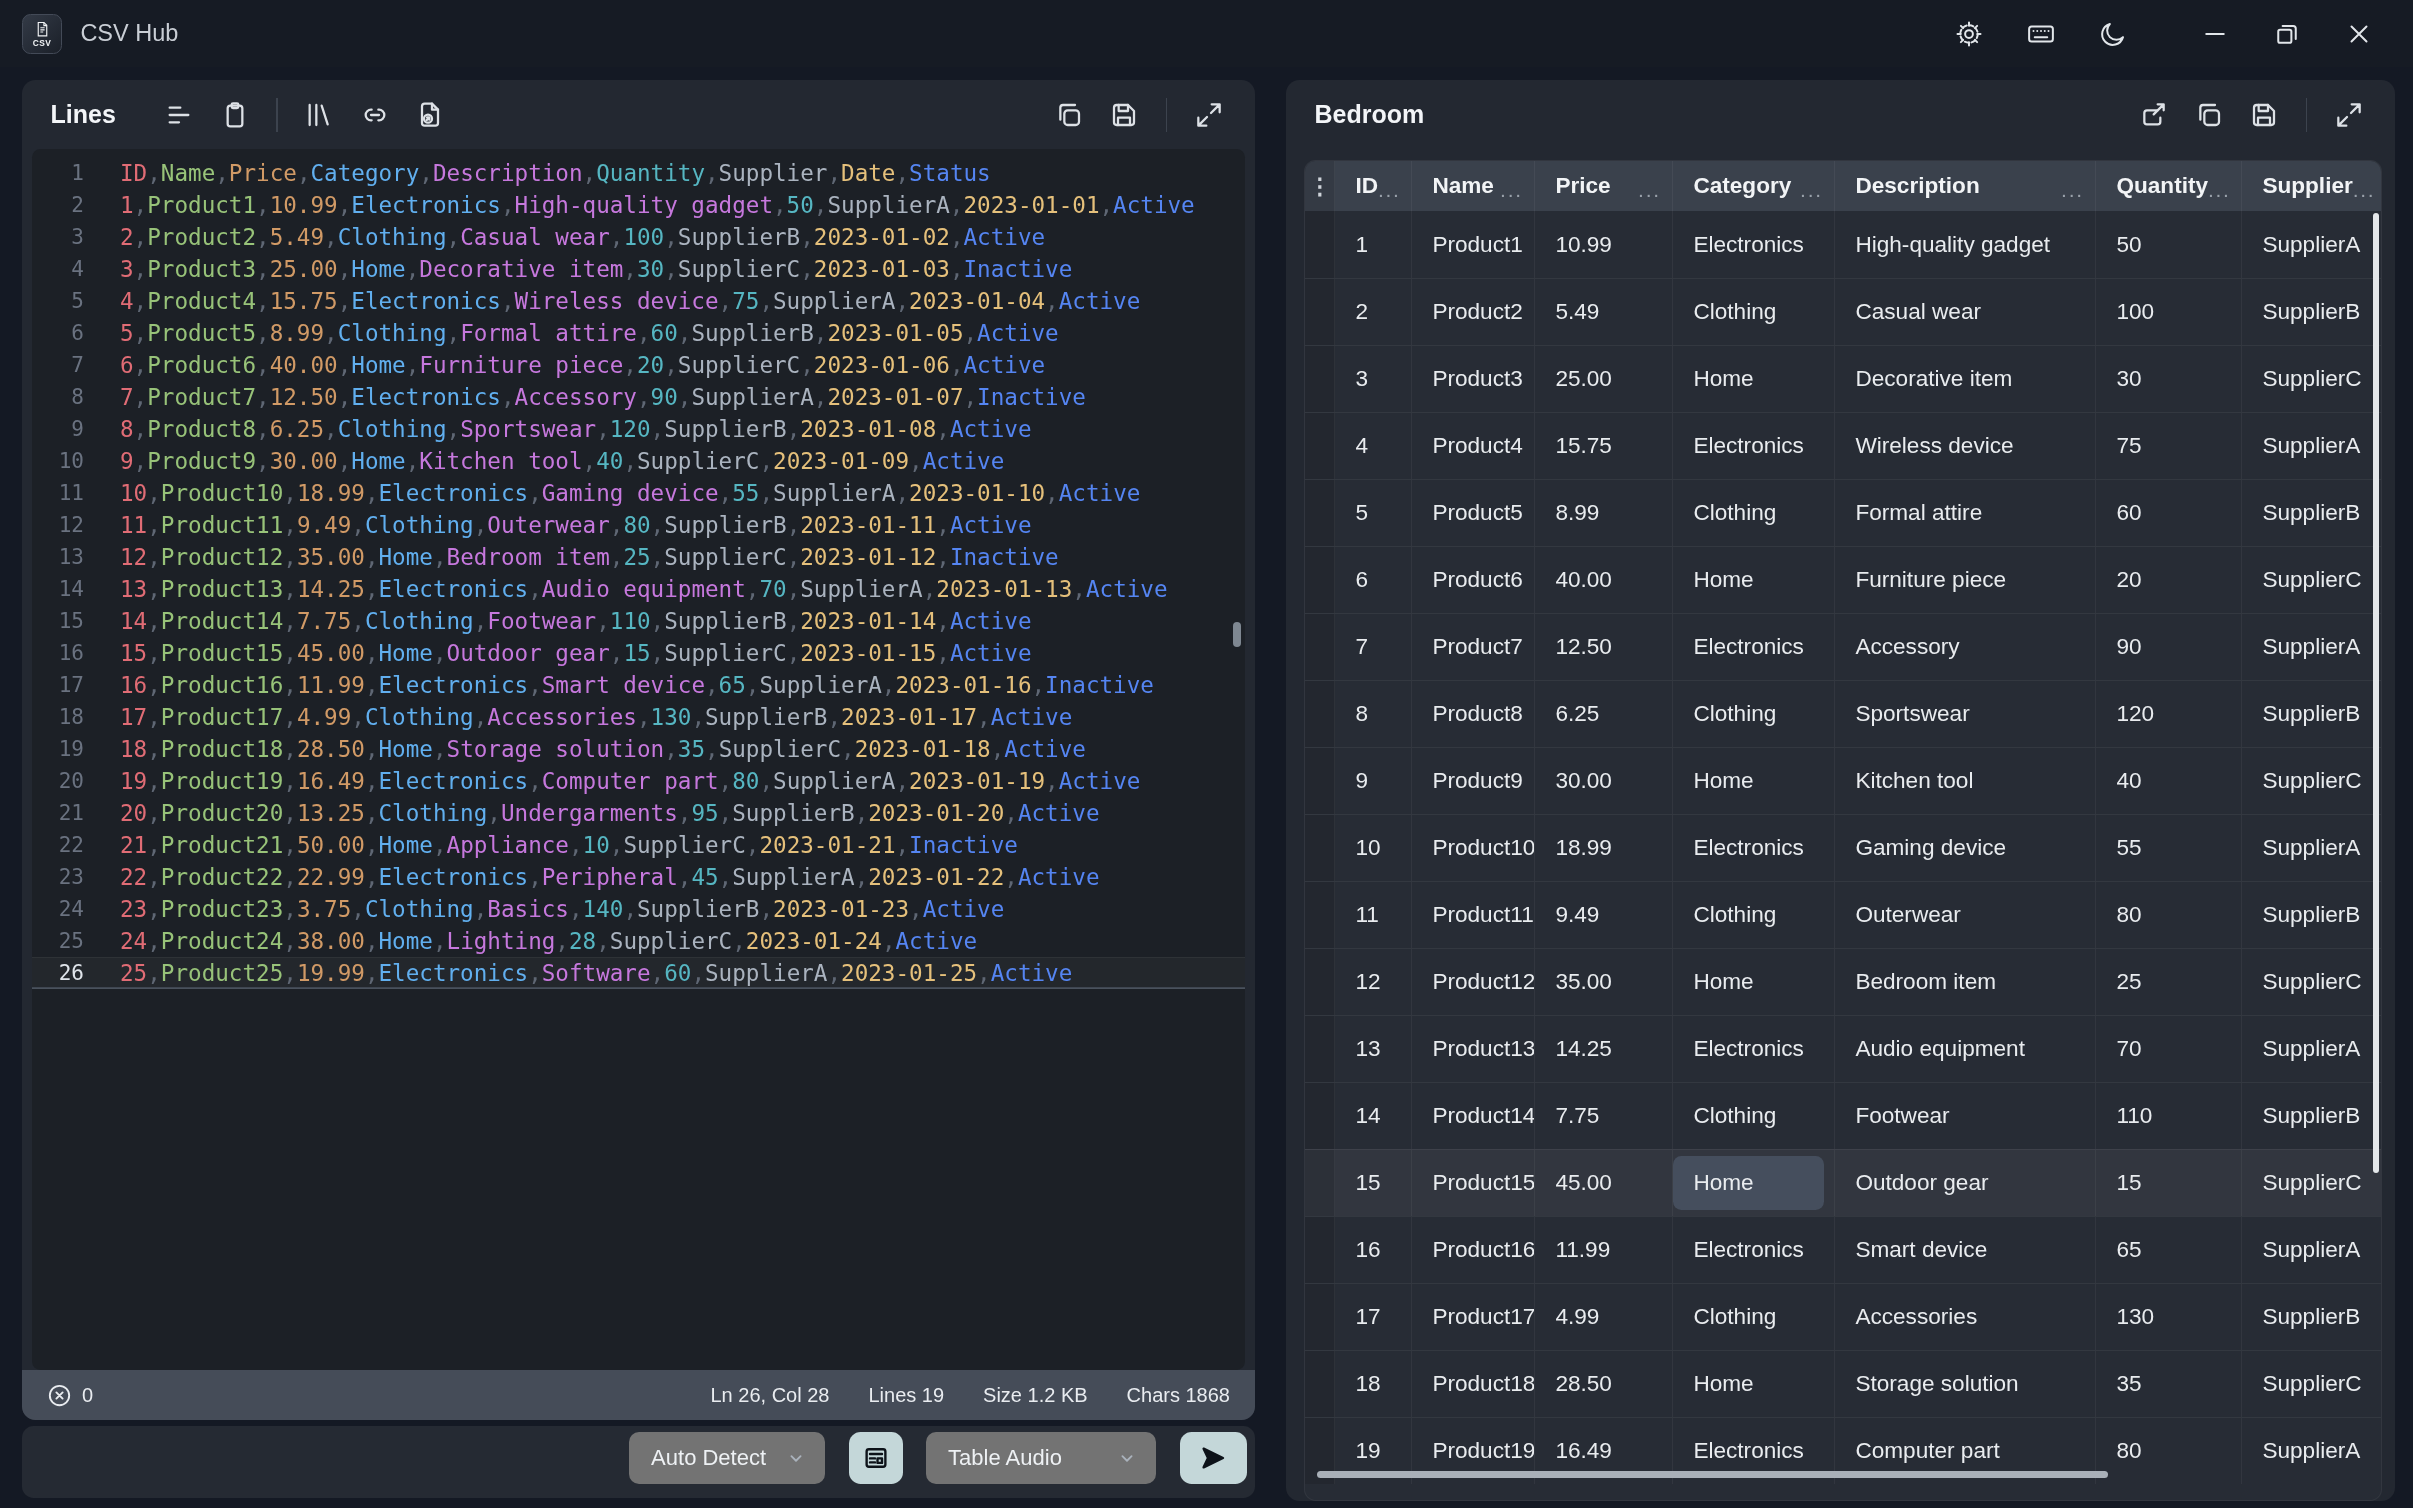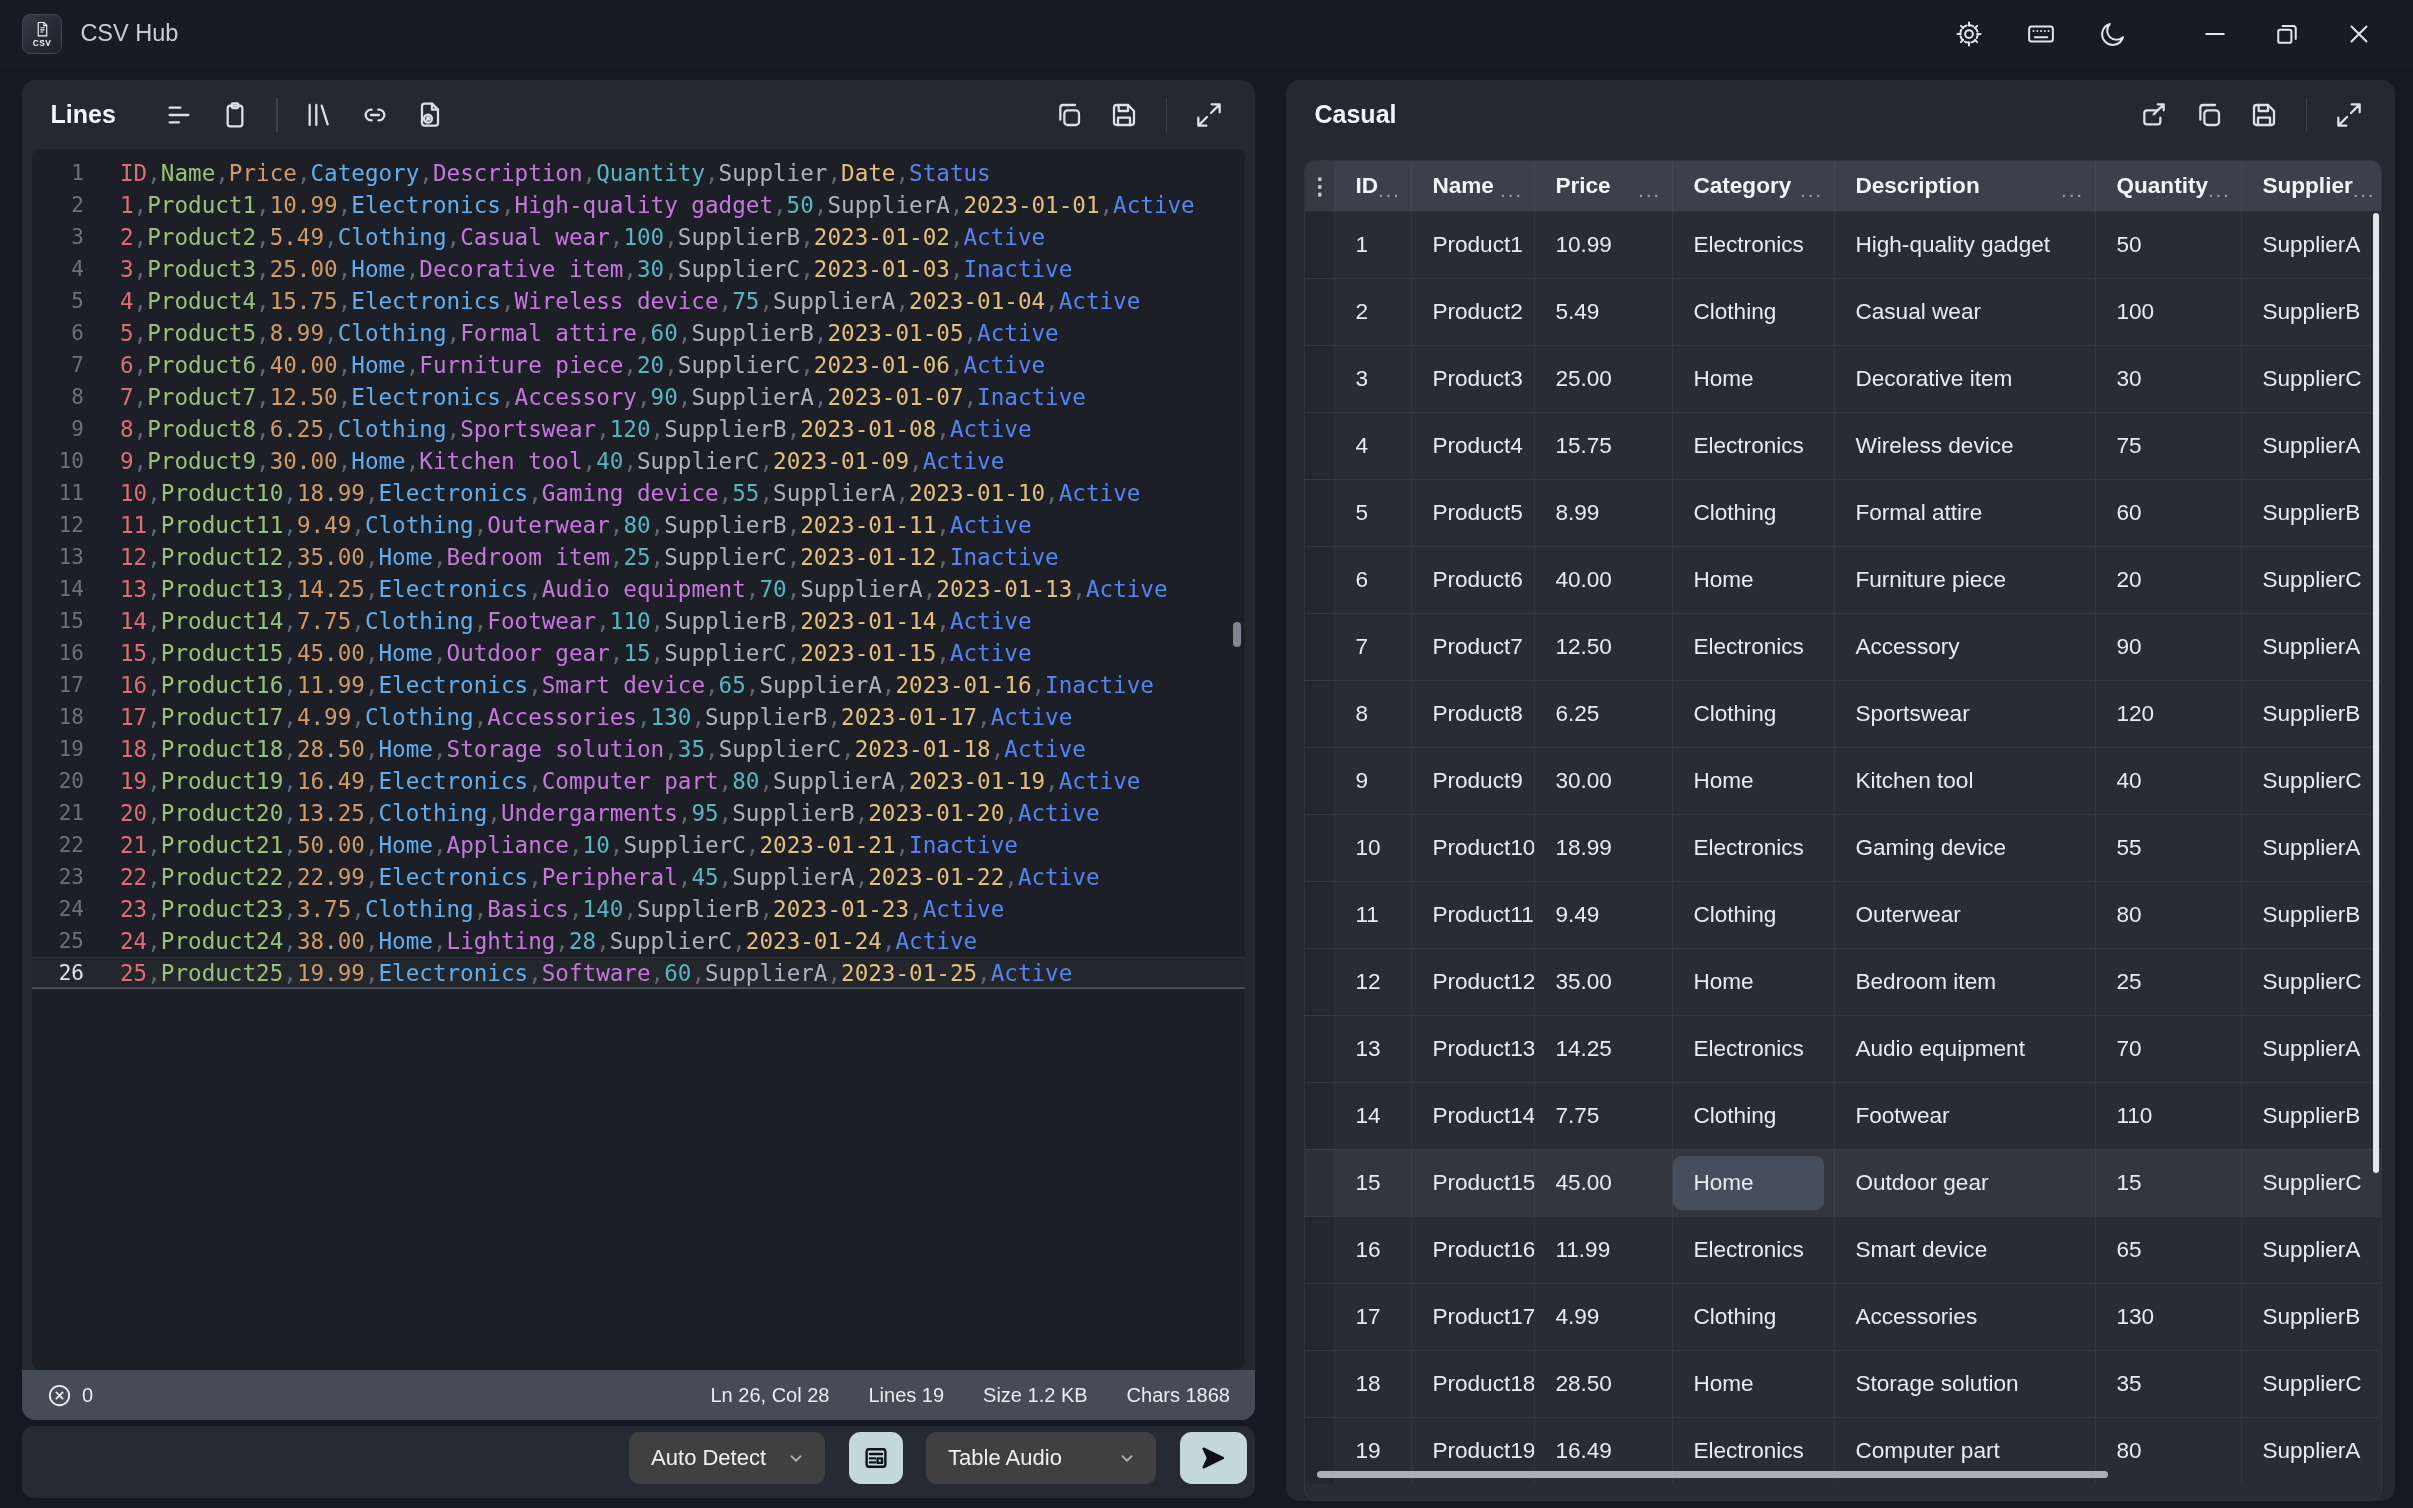--- a/index.html
+++ b/index.html
@@ -47,21 +47,21 @@
   
   .statusbar { position:absolute; left:0; right:0; bottom:0; height:50px; background:#454c58; border-radius:0 0 13.4px 13.4px;
                display:flex; align-items:center; padding:0 25px; font-size:20px; color:#e9ecf0; }
   .status-left { display:flex; align-items:center; gap:10px; }
   .status-left svg { width:25px; height:25px; stroke:#e9ecf0; stroke-width:1.8; fill:none; stroke-linecap:round; }
   .status-right { margin-left:auto; display:flex; gap:39px; }
 
   
   .footerbar { position:absolute; left:22px; top:1426px; width:1233px; height:72px; background:#252a33; border-radius:11.7px; }
   .controls { position:absolute; right:8.4px; top:5.9px; display:flex; gap:23.5px; align-items:center; }
-  .dd { height:52px; background:#404040; border:none; border-radius:10px; color:#eef1f4; font-size:22px; font-family:"Liberation Sans",sans-serif;
+  .dd { height:52px; background:#737373; border:none; border-radius:10px; color:#eef1f4; font-size:22px; font-family:"Liberation Sans",sans-serif;
         display:flex; align-items:center; justify-content:space-between; padding:0 18.4px 0 22px; }
   .dd.fmt { width:196px; } .dd.view { width:230px; }
   .dd svg { width:22px; height:22px; stroke:#aab2bc; stroke-width:2; fill:none; stroke-linecap:round; stroke-linejoin:round; }
   .light-btn { height:52px; background:#c4d7d9; border:none; border-radius:11.7px; display:flex; align-items:center; justify-content:center; }
   .light-btn.form { width:54px; } .light-btn.send { width:67px; }
   .light-btn svg { width:30px; height:30px; stroke:#0d1219; stroke-width:1.9; fill:none; stroke-linecap:round; stroke-linejoin:round; }
   .light-btn.send svg { fill:#0d1219; stroke:#0d1219; }
 
   
   .table-wrap { position:absolute; left:18.4px; right:13.4px; top:80px; bottom:0; background:#272c35; border-radius:11.7px;
@@ -266,21 +266,21 @@
     <button class="light-btn send">
       <svg viewBox="0 0 24 24">
           <path d="M4.5 4.5L20 12L4.5 19.5L8 12z"></path>
         </svg>
     </button>
   </div>
 </div>
 
 <section class="panel output-panel">
   <div class="panel-toolbar">
-    <span class="panel-label">Casual</span>
+    <span class="panel-label">Bedroom</span>
     <div class="tool-group trail">
       <button class="icon-btn">
         <svg viewBox="0 0 24 24">
             <path d="M15.5 8.5H7.5a2 2 0 0 0-2 2v6.5a2 2 0 0 0 2 2h8a2 2 0 0 0 2-2v-3"></path>
             <path d="M12.5 11.5L20 4M20 4h-4.5M20 4v4.5"></path>
           </svg>
       </button>
       <button class="icon-btn">
         <svg viewBox="0 0 24 24">
             <rect x="8.5" y="8.5" width="11" height="11" rx="2.5"></rect>

